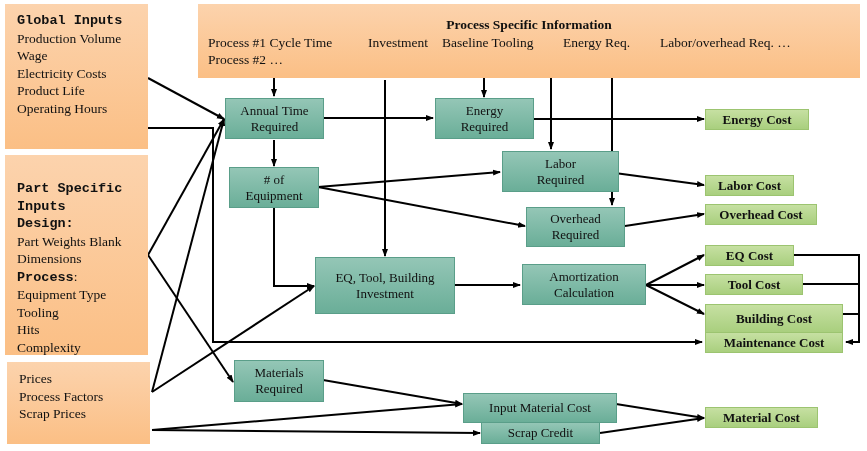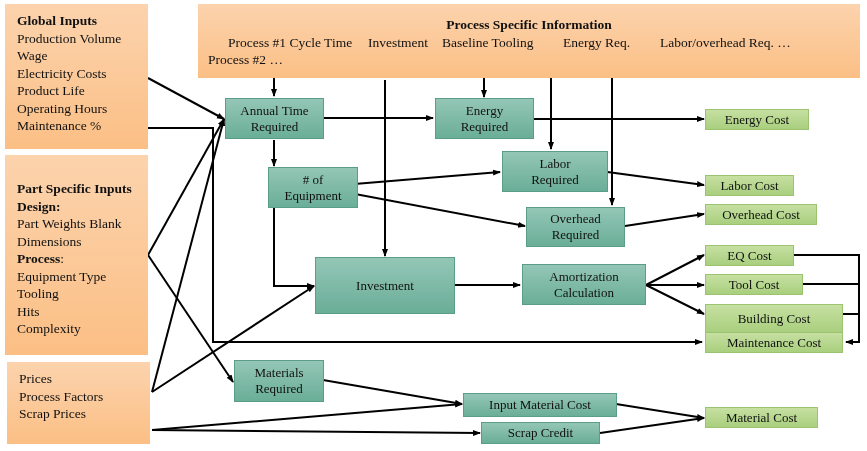--- a/index.html
+++ b/index.html
@@ -1,26 +1,26 @@
 <!DOCTYPE html>
 <html><head>
 <meta charset="utf-8">
 <style>
   html, body { margin:0; padding:0; background:#ffffff; }
   body { width:867px; height:451px; position:relative; overflow:hidden;
          font-family:"Liberation Serif","DejaVu Serif",serif; color:#111; }
   .input-box { position:absolute; background:linear-gradient(#fcd3ad,#fbbf85); box-sizing:border-box;
                padding:8px 6px 0 12px; font-size:13.5px; line-height:17.5px; }
-  .input-box .h { font-weight:bold; }
+  .input-box .h { font-weight:bold;font-family:Liberation Mono, monospace; }
   .proc { position:absolute; background:linear-gradient(#94c6b6,#6aae98); border:1px solid #5a9e89;
           box-sizing:border-box; display:flex; align-items:center; justify-content:center;
           text-align:center; font-size:13px; line-height:16px; }
   .cost { position:absolute; background:linear-gradient(#c6e0a2,#a9cf7e); border:1px solid #9cc470;
           box-sizing:border-box; display:flex; align-items:center; justify-content:center;
-          text-align:center; font-size:13px; }
+          text-align:center; font-size:13px;font-weight:bold; }
   svg#lines { position:absolute; left:0; top:0; }
   .top-box { position:absolute; left:198px; top:4px; width:662px; height:74px;
              background:linear-gradient(#fcd3ad,#fbbf85); font-size:13.5px; }
   .top-box .title { position:absolute; left:0; right:0; top:13px; text-align:center; font-weight:bold; }
   .top-box span.item { position:absolute; top:31px; }
   .top-box .p2 { position:absolute; left:10px; top:48px; }
 </style>
 </head>
 <body>
 
@@ -80,21 +80,20 @@
   </g>
 </svg>
 
 <div class="input-box" style="left:5px;top:4px;width:143px;height:145px;">
   <div class="h">Global Inputs</div>
   <div>Production Volume</div>
   <div>Wage</div>
   <div>Electricity Costs</div>
   <div>Product Life</div>
   <div>Operating Hours</div>
-  <div>Maintenance %</div>
 </div>
 
 <div class="input-box" style="left:5px;top:155px;width:143px;height:200px;padding-top:25px;">
   <div class="h">Part Specific Inputs</div>
   <div class="h">Design:</div>
   <div>Part Weights Blank</div>
   <div>Dimensions</div>
   <div><span class="h">Process</span><span>:</span></div>
   <div>Equipment Type</div>
   <div>Tooling</div>
@@ -103,76 +102,77 @@
 </div>
 
 <div class="input-box" style="left:7px;top:362px;width:143px;height:82px;">
   <div>Prices</div>
   <div>Process Factors</div>
   <div>Scrap Prices</div>
 </div>
 
 <div class="top-box">
   <div class="title">Process Specific Information</div>
-  <span class="item" style="left:10px;margin-left:20px;">Process #1 Cycle Time</span>
+  <span class="item" style="left:10px;">Process #1 Cycle Time</span>
   <span class="item" style="left:170px;">Investment</span>
   <span class="item" style="left:244px;">Baseline Tooling</span>
   <span class="item" style="left:365px;">Energy Req.</span>
   <span class="item" style="left:462px;">Labor/overhead Req. …</span>
   <div class="p2">Process #2 …</div>
 </div>
 
 <div class="proc" style="left:225px;top:98px;width:99px;height:41px;">
   <div>
       <div>Annual Time</div>
       <div>Required</div>
     </div>
 </div>
-<div class="proc" style="left:229px;top:167px;width:90px;height:41px;margin-left:39px;">
+<div class="proc" style="left:229px;top:167px;width:90px;height:41px;">
   <div>
       <div># of</div>
       <div>Equipment</div>
     </div>
 </div>
 <div class="proc" style="left:435px;top:98px;width:99px;height:41px;">
   <div>
       <div>Energy</div>
       <div>Required</div>
     </div>
 </div>
-<div class="proc" style="left:502px;top:151px;width:106px;height:41px;">
+<div class="proc" style="left:502px;top:151px;width:117px;height:41px;">
   <div>
       <div>Labor</div>
       <div>Required</div>
     </div>
 </div>
 <div class="proc" style="left:526px;top:207px;width:99px;height:40px;">
   <div>
       <div>Overhead</div>
       <div>Required</div>
     </div>
 </div>
 <div class="proc" style="left:315px;top:257px;width:140px;height:57px;">
   <div>
+      <div>EQ, Tool, Building</div>
       <div>Investment</div>
     </div>
 </div>
 <div class="proc" style="left:522px;top:264px;width:124px;height:41px;">
   <div>
       <div>Amortization</div>
       <div>Calculation</div>
     </div>
 </div>
 <div class="proc" style="left:234px;top:360px;width:90px;height:42px;">
   <div>
       <div>Materials</div>
       <div>Required</div>
     </div>
 </div>
-<div class="proc" style="left:463px;top:393px;width:154px;height:24px;">
+<div class="proc" style="left:463px;top:393px;width:154px;height:30px;">
   <span>Input Material Cost</span>
 </div>
 <div class="proc" style="left:481px;top:422px;width:119px;height:22px;">
   <span>Scrap Credit</span>
 </div>
 
 <div class="cost" style="left:705px;top:109px;width:104px;height:21px;">
     <span>Energy Cost</span>
   </div>
 <div class="cost" style="left:705px;top:175px;width:89px;height:21px;">

